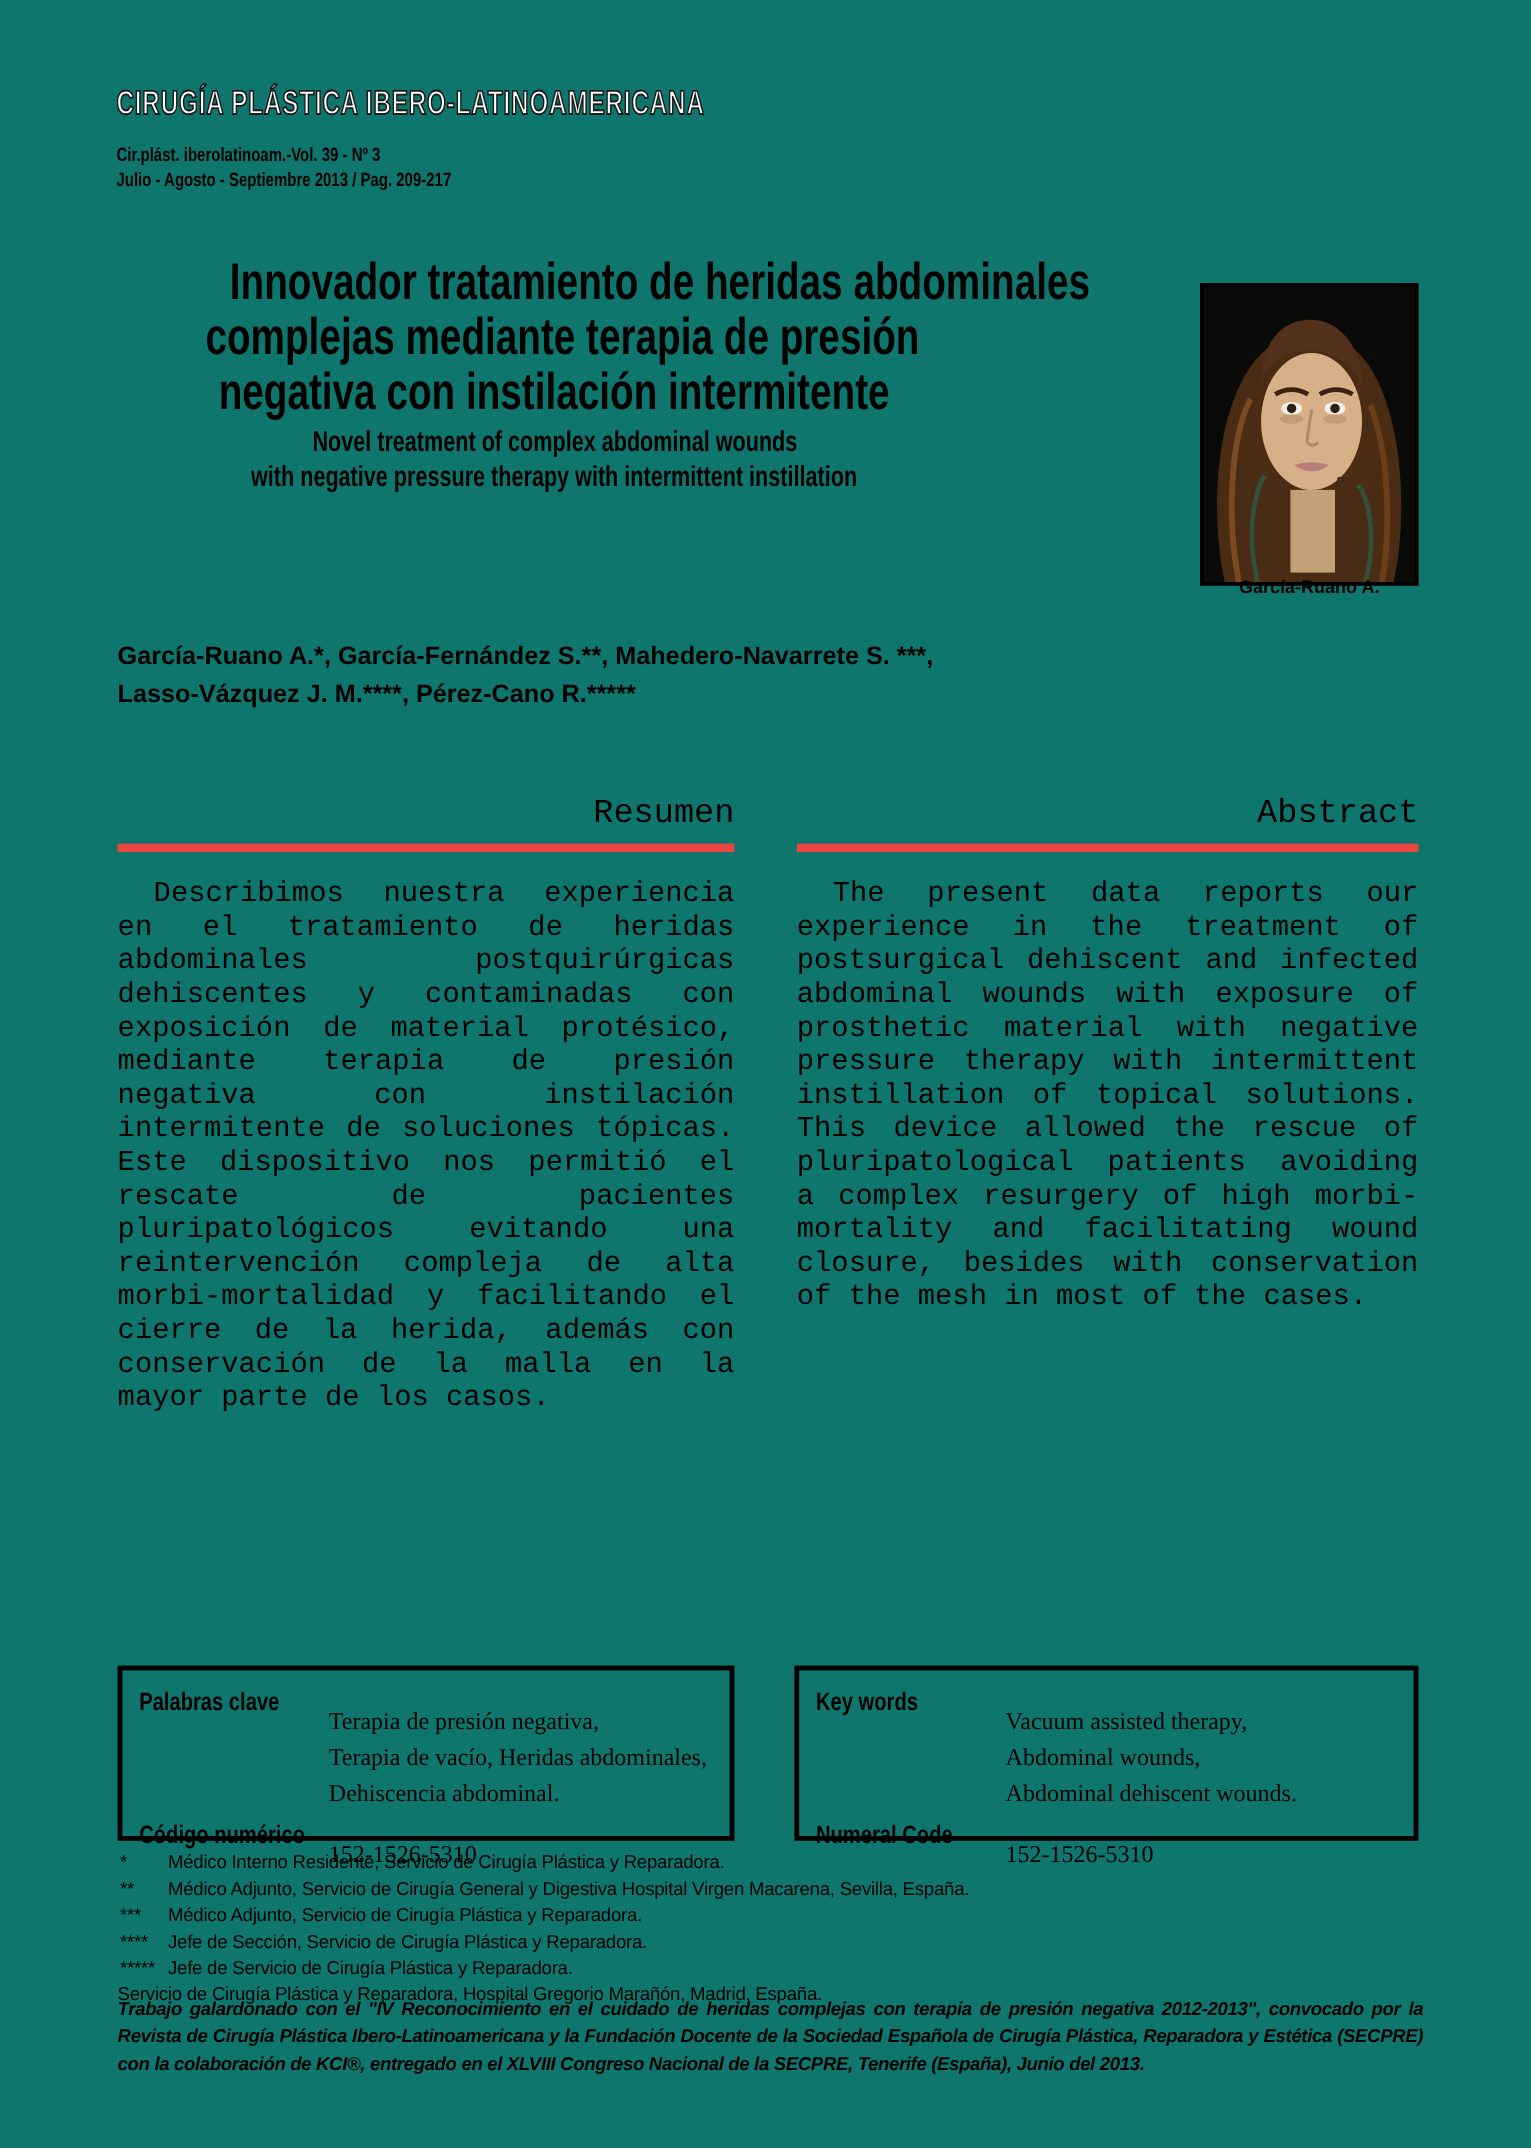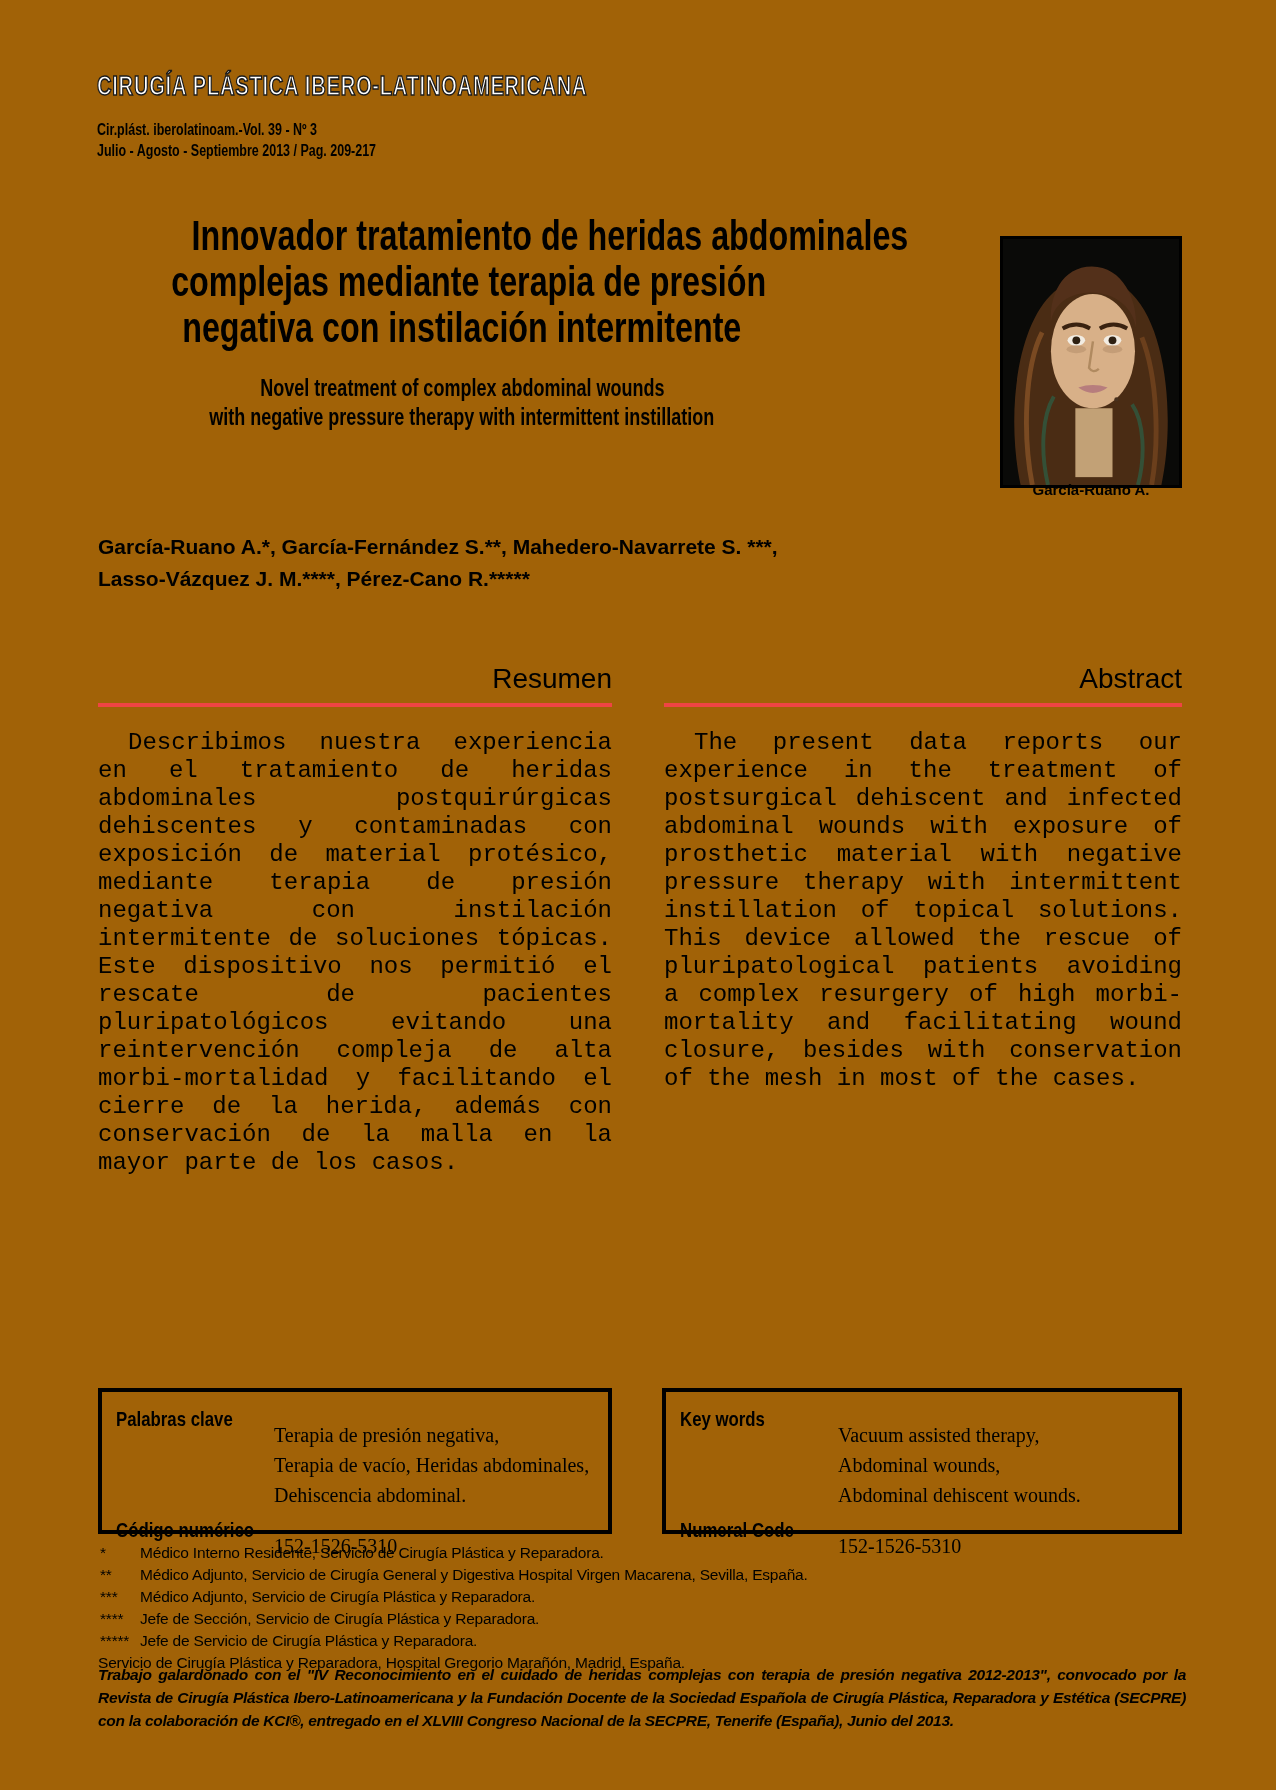--- a/index.html
+++ b/index.html
@@ -1,39 +1,39 @@
 <!DOCTYPE html>
 <html><head>
 <meta charset="utf-8">
 <style>
   * { margin:0; padding:0; box-sizing:border-box; }
   html,body { background:#888; }
   .page {
-    position:relative; width:1276px; height:1790px; background:#a16207;
+    position:relative; width:1276px; height:1790px; background:#0f766e;
     margin:0 auto; overflow:hidden;
     font-family:"Liberation Sans", sans-serif; color:#000;
   }
   .cx { display:inline-block; white-space:nowrap; }
   .cx72 { transform:scaleX(0.72); transform-origin:0 50%; }
   .cx75c { transform:scaleX(0.75); transform-origin:50% 50%; }
   .cx78 { transform:scaleX(0.78); transform-origin:0 50%; }
   .cx80 { transform:scaleX(0.80); transform-origin:0 50%; }
 
   
   .logo {
     position:absolute; left:97px; top:70px;
     font-size:28px; font-weight:bold; letter-spacing:1px;
     color:#fff; -webkit-text-stroke:1.6px #1a1a1a;
   }
   .volblock { position:absolute; left:97px; top:119px; font-weight:bold; font-size:16px; line-height:21px; }
 
   
   .title-block { position:absolute; left:72px; top:212px; width:780px; text-align:center; }
   .title-es { font-size:43px; font-weight:bold; line-height:46px; }
-  .title-en { font-size:24px; font-weight:bold; line-height:29px; margin-top:23px; }
+  .title-en { font-size:24px; font-weight:bold; line-height:29px; margin-top:4px; }
 
   
   .photo {
     position:absolute; left:1000px; top:236px; width:182px; height:252px;
     border:3px solid #000; background:#0a0a08;
   }
   .photo svg { display:block; width:100%; height:100%; }
   .photo-caption {
     position:absolute; left:1000px; top:481px; width:182px; text-align:center;
     font-size:15px; font-weight:bold;
@@ -42,21 +42,21 @@
   
   .authors { position:absolute; left:98px; top:531px; font-size:21px; font-weight:bold; line-height:32px; }
 
   
   .columns { position:absolute; left:98px; top:662px; width:1084px; display:flex; }
   .col-left  { width:514px; }
   .col-gap   { width:52px; }
   .col-right { width:518px; }
   .sec-heading {
     text-align:right; font-size:28px; font-weight:400; line-height:34px;
-    padding-bottom:7px; border-bottom:4px solid #ef4444;
+    padding-bottom:7px; border-bottom:7px solid #ef4444;font-family:Liberation Mono, monospace;
   }
   .sec-body {
     margin-top:22px; font-family:Liberation Mono, monospace;
     font-size:24px; line-height:28px; text-align:justify; text-indent:30px;
   }
 
   
   .kwbox {
     position:absolute; top:1388px; height:146px; border:4px solid #000;
     padding:12px 12px 16px 14px;

